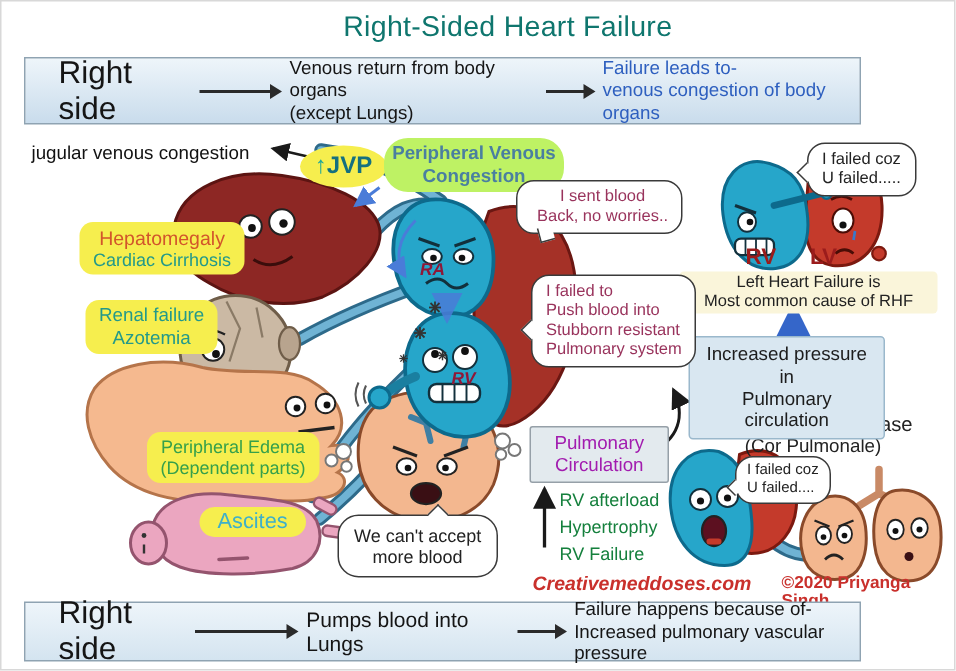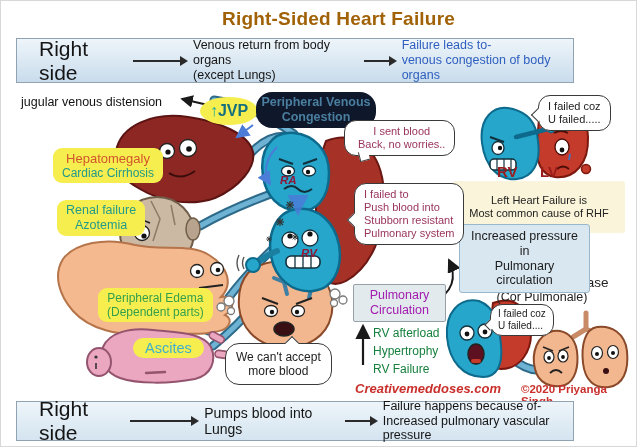--- a/index.html
+++ b/index.html
@@ -2,40 +2,40 @@
 <html><head>
 <meta charset="utf-8">
 <style>
   * { margin:0; padding:0; box-sizing:border-box; }
   body { background:#fff; font-family:"Liberation Sans","DejaVu Sans",sans-serif; }
   .canvas { position:relative; width:637px; height:447px; background:#fff; border:1px solid #d8d8d8; overflow:hidden; }
   .art { position:absolute; left:0; top:0; z-index:1; }
   .abs { position:absolute; z-index:3; }
   .pre { white-space:pre-line; line-height:1.18; }
 
-  .title { width:100%; top:7px; left:0; text-align:center; font-size:19px; font-weight:bold; color:#a16207; letter-spacing:.2px;padding-left:40px; }
+  .title { width:100%; top:7px; left:0; text-align:center; font-size:19px; font-weight:normal; color:#0f766e; letter-spacing:.2px;padding-left:40px; }
 
   .flow-box { left:15px; width:558px; background:linear-gradient(#eef5fa,#c9dcec); border:1px solid #8fa3b2; display:flex; align-items:center; z-index:3; }
   .flow-box.top { top:37px; height:45px; }
   .flow-box.bottom { top:400px; height:40px; background:linear-gradient(#eef5fa,#d4e4f0); }
   .subject { font-size:21px; color:#151515; margin-left:22px; }
   .flow-step { font-size:12.5px; color:#151515; }
   .flow-result { font-size:12.5px; color:#2e5fbf; }
   .flow-step-mid { font-size:14px; color:#151515; }
   .harrow { position:relative; height:2px; background:#2a2a2a; flex:none; }
   .harrow::after { content:''; position:absolute; right:-7px; top:-4px; border-left:8px solid #2a2a2a; border-top:5px solid transparent; border-bottom:5px solid transparent; }
   .w55 { width:48px; margin:0 12px 0 10px; }
   .w28 { width:26px; margin:0 12px 0 10px; }
   .w70 { width:62px; margin:0 12px 0 10px; }
 
   .jvd { top:94px; left:20px; font-size:12.5px; color:#111; }
   .jvp { top:96px; left:199px; width:58px; height:28px; background:#f6ee4e; border-radius:50%; display:flex; align-items:center; justify-content:center; font-size:16px; font-weight:bold; }
   .jvp .up { color:#1fa79b; }
   .jvp .txt { color:#14707f; }
-  .pvc { top:91px; left:255px; width:120px; text-align:center; font-size:12.5px; font-weight:bold; color:#4a7fa0; background:#0f172a; border-radius:16px; padding:3px 2px; }
+  .pvc { top:91px; left:255px; width:120px; text-align:center; font-size:12.5px; font-weight:bold; color:#4a7fa0; background:#bef264; border-radius:16px; padding:3px 2px; }
 
   .tag { background:#f6ee4e; border-radius:9px; padding:3px 9px; text-align:center; }
   .hep { top:133px; left:52px;margin-top:14px; }
   .hep .l1 { display:block; font-size:13px; color:#d2552b; }
   .hep .l2 { display:block; font-size:12px; color:#23998a; }
   .renal { top:199px; left:56px; font-size:12.5px; color:#23998a; }
   .edema { top:287px; left:97px; font-size:12px; color:#35a04b; }
   .ascites { top:337px; left:132px; font-size:14.5px; color:#3fb0c9; border-radius:14px; padding:2px 12px; }
 
   .chamber-lbl { font-size:11.5px; font-weight:bold; font-style:italic; color:#8f1838; }
@@ -51,21 +51,21 @@
   .b-sent::after { bottom:-6px; left:14px; transform:rotate(-15deg); }
   .b-push { top:182px; left:353px; text-align:left; }
   .b-push::after { top:52%; left:-6px; transform:rotate(45deg); }
   .b-ftop { top:94px; left:537px; color:#222; text-align:left; }
   .b-ftop::after { bottom:10px; left:-6px; transform:rotate(45deg); }
   .b-fmid { top:303px; left:489px; color:#222; font-size:10px; text-align:left; padding:3px 7px; }
   .b-fmid::after { bottom:6px; left:-5px; transform:rotate(45deg); width:7px; height:7px; }
   .b-cant { top:342px; left:224px; font-size:12px; color:#222; border-radius:14px; padding:6px 10px; }
   .b-cant::after { top:-6px; right:34px; transform:rotate(135deg); }
 
-  .note-box { top:180px; left:452px; width:172px; background:#faf5da; border-radius:3px; padding:13px 4px; font-size:11px; color:#222; text-align:center; }
+  .note-box { top:180px; left:452px; width:172px; background:#faf5da; border-radius:3px; padding:1px 4px; font-size:11px; color:#222; text-align:center; }
   .pressure-box { top:223px; left:458px; width:131px; background:#d9e7f1; border:1px solid #9ab8cc; border-radius:3px; padding:4px 6px; font-size:12.5px; color:#1c1c1c; text-align:center; }
   .cld { top:274px; left:450px; width:182px; text-align:center; color:#222; }
   .cld .l1 { display:block; font-size:13.5px; }
   .cld .l2 { display:block; font-size:12.5px; }
   .pulm-box { top:283px; left:352px; width:93px; background:#e3eaee; border:1px solid #96a0a8; border-radius:2px; padding:3px 4px; font-size:12.5px; color:#a21caf; text-align:center; }
   .after-lines { top:325px; left:372px; font-size:12px; color:#15803d; }
   .after-lines span { display:block; margin-bottom:4px; }
 
   .site { top:380px; left:354px; font-size:13px; font-weight:bold; font-style:italic; color:#c9302c; }
   .copyright { top:382px; left:520px; font-size:11.5px; font-weight:bold; color:#c9302c; }
@@ -287,21 +287,21 @@
   <div class="abs flow-box top">
     <span class="subject">Right side</span>
     <span class="harrow w55"></span>
     <span class="flow-step pre">Venous return from body organs
 (except Lungs)</span>
     <span class="harrow w28"></span>
     <span class="flow-result pre">Failure leads to-
 venous congestion of body organs</span>
   </div>
 
-  <div class="abs jvd">jugular venous distension</div>
+  <div class="abs jvd">jugular venous congestion</div>
 
   <div class="abs jvp">
     <span class="up">↑</span>
     <span class="txt">JVP</span>
   </div>
 
   <div class="abs pvc pre">Peripheral Venous
 Congestion</div>
 
   <div class="abs tag hep">

